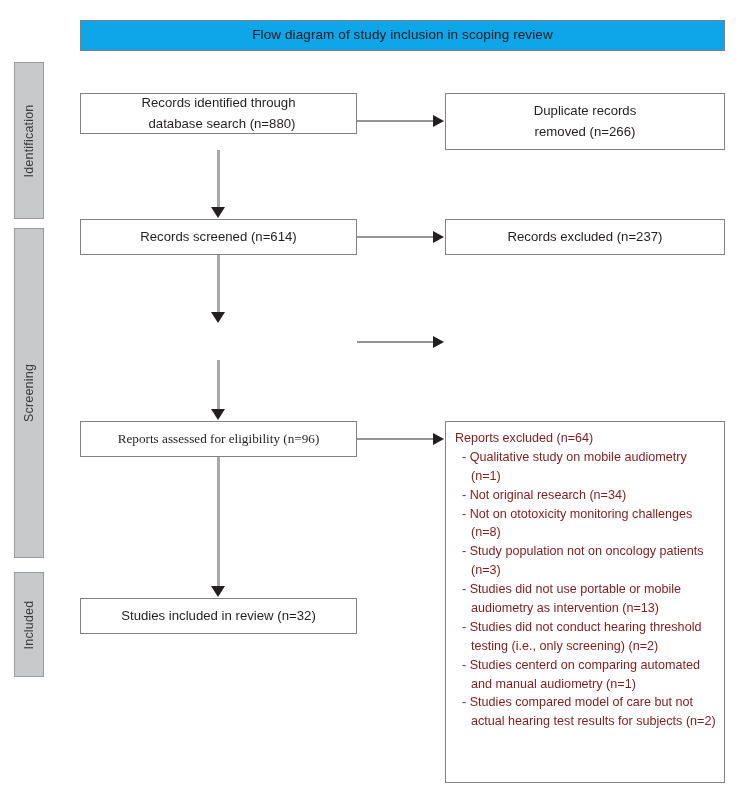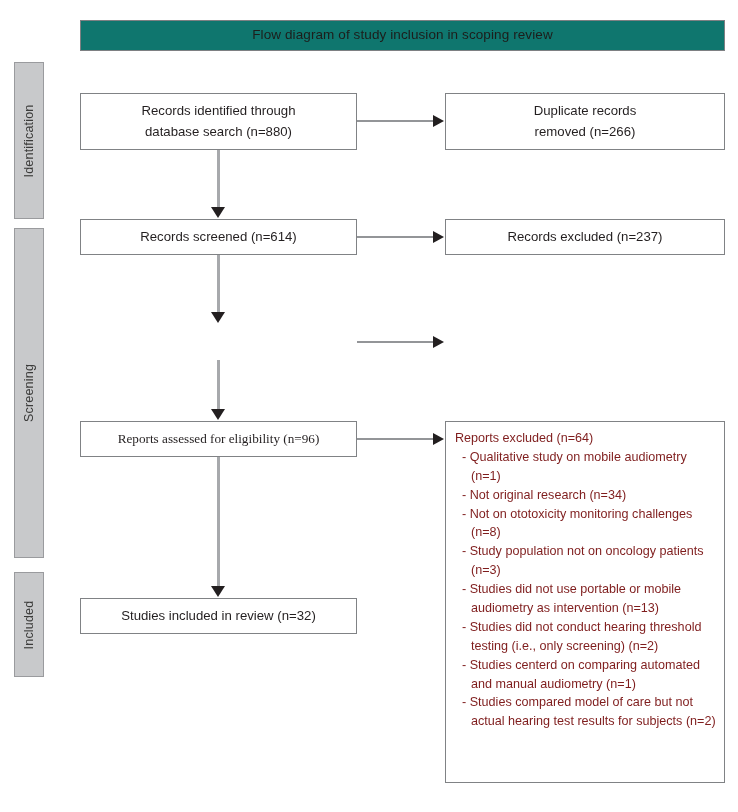--- a/index.html
+++ b/index.html
@@ -21,21 +21,21 @@
     overflow: hidden;
   }
 
   
   .title-bar {
     position: absolute;
     left: 80px;
     top: 20px;
     width: 645px;
     height: 31px;
-    background: #0f766e;
+    background: #0ea5e9;
     border: 1px solid #7e8083;
     box-sizing: border-box;
     display: flex;
     align-items: center;
     justify-content: center;
   }
   .title-bar .title-text {
     font-size: 13.5px;
     color: #1d1d1b;
     letter-spacing: 0.1px;
@@ -77,21 +77,21 @@
     justify-content: center;
     text-align: center;
     font-size: 13.2px;
     line-height: 1.52;
     color: #231f20;
     padding: 4px 8px;
   }
   .box .box-text { display: block; }
 
   
-  #box-records-identified { left: 80px; top: 93px;  width: 277px; height: 57px; }
+  #box-records-identified { left: 80px; top: 93px;  width: 277px; height: 41px; text-align: right; }
   #box-records-screened   { left: 80px; top: 219px; width: 277px; height: 36px; }
   #box-reports-sought     { left: 80px; top: 324px; width: 277px; height: 36px; }
   #box-reports-assessed   { left: 80px; top: 421px; width: 277px; height: 36px; font-family: Liberation Serif, serif; }
   #box-studies-included   { left: 80px; top: 598px; width: 277px; height: 36px; }
 
   
   #box-duplicates-removed { left: 445px; top: 93px;  width: 280px; height: 57px; }
   #box-records-excluded   { left: 445px; top: 219px; width: 280px; height: 36px; }
   #box-reports-not-retrieved { left: 445px; top: 324px; width: 280px; height: 36px; }
 

